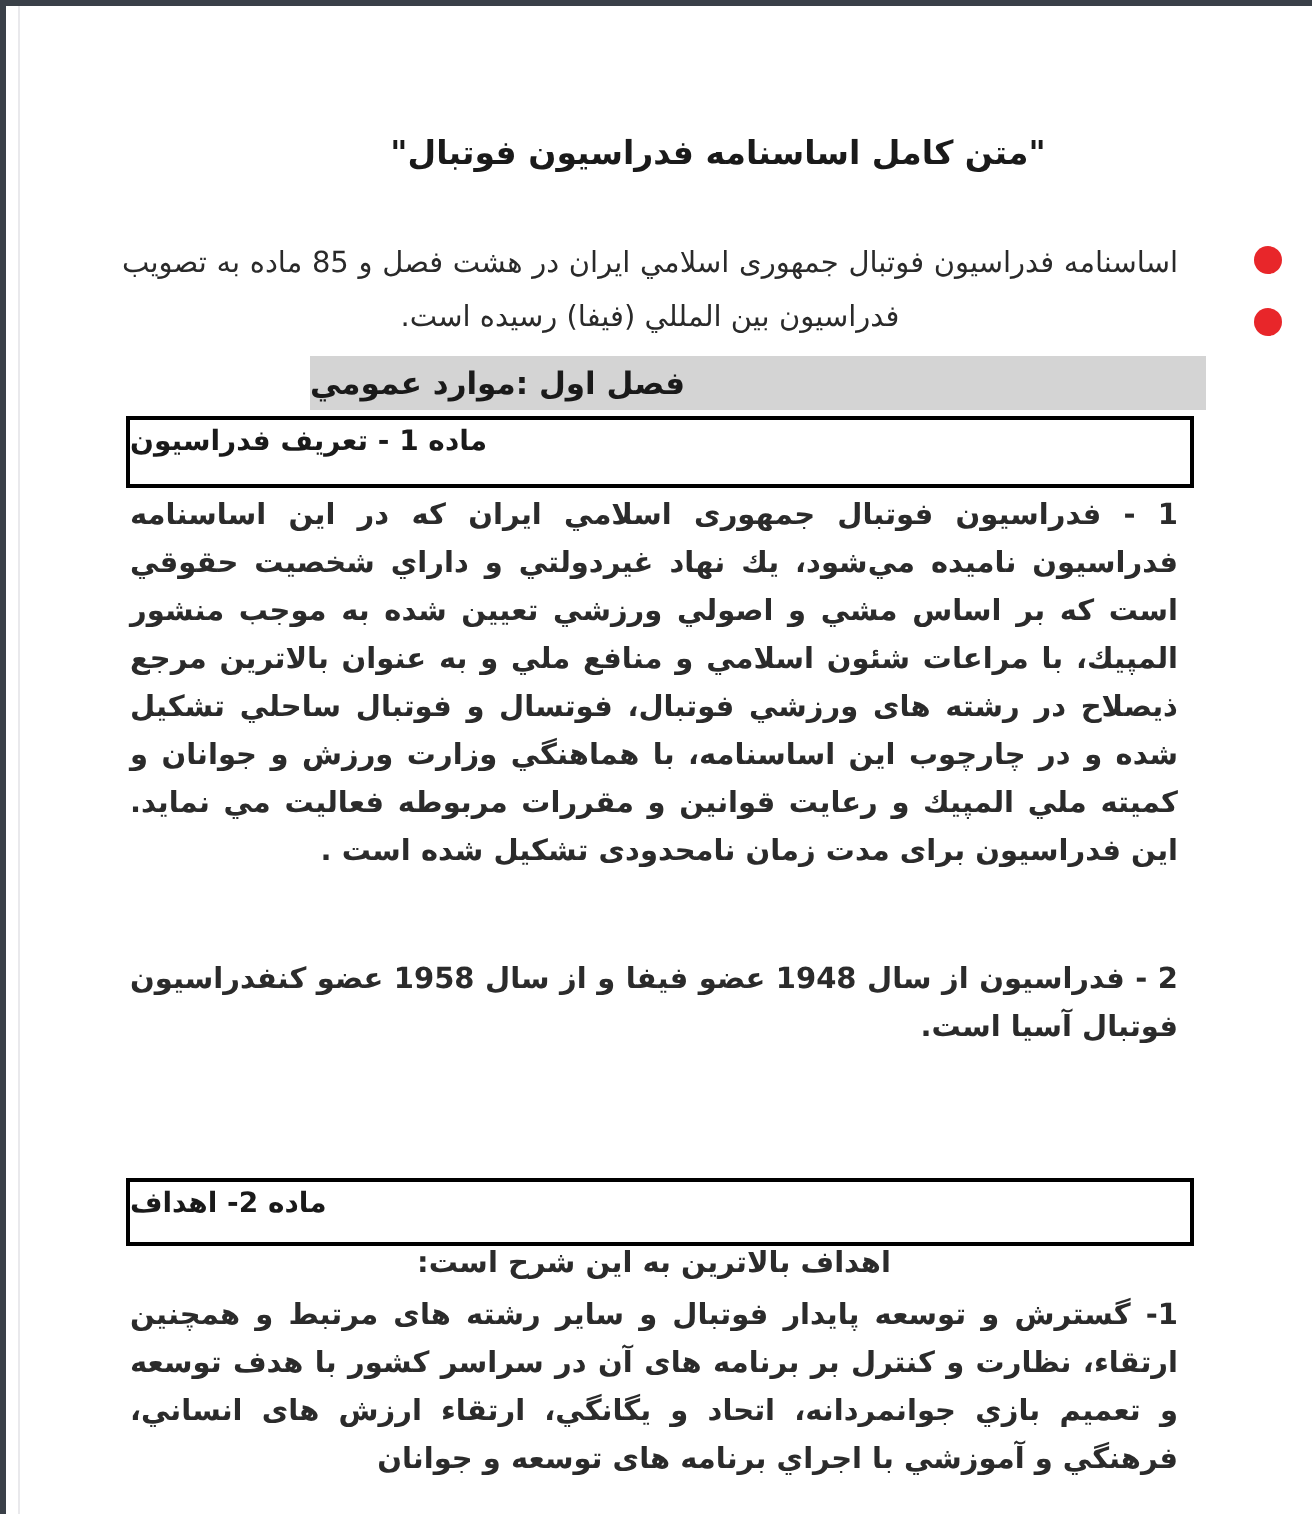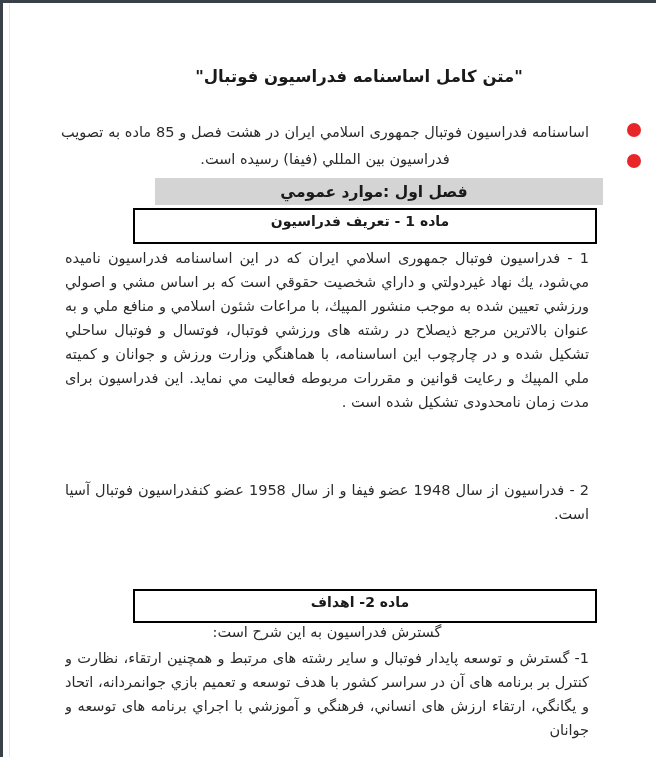--- a/index.html
+++ b/index.html
@@ -87,50 +87,51 @@
     top: 175px;
     right: 56px;
     width: 448px;
     height: 27px;
     background: #d4d4d4;
     box-sizing: border-box;
     padding: 2px 10px 0 0;
     font-size: 15.5px;
     font-weight: bold;
     color: #1a1a1a;
-    text-align: center;
+    text-align: left;
     line-height: 25px;
     white-space: nowrap;
   }
 
   .article-box {
     position: absolute;
     right: 62px;
-    width: 464px;
+    width: 534px;
     box-sizing: border-box;
     border: 2px solid #000000;
     background: #ffffff;
     padding: 3px 10px 10px 0;
     font-size: 14px;
     font-weight: bold;
     color: #1a1a1a;
-    text-align: center;
+    text-align: left;
     white-space: nowrap;
   }
   #article-1-box { top: 205px; height: 36px; }
   #article-2-box { top: 586px; height: 34px; margin-left: 39px; }
 
   .body-para {
     position: absolute;
     right: 70px;
     width: 524px;
     font-size: 14.5px;
     line-height: 24px;
     color: #2b2b2b;
     text-align: justify;
+    font-weight: bold;
   }
   #clause-1-1 { top: 243px; }
   #clause-1-2 { top: 475px; }
   #clause-1-3 { top: 531px; }
   #goals-lead  { top: 617px; text-align: center; }
   #goals-1     { top: 643px; }
 
   .cut-off {
     overflow: hidden;
   }
@@ -154,18 +155,18 @@
 
     <div class="article-box" id="article-1-box">ماده 1 - تعریف فدراسیون</div>
 
     <div class="body-para" id="clause-1-1">1 - فدراسیون فوتبال جمهوری اسلامي ایران که در این اساسنامه فدراسیون نامیده مي‌شود، یك نهاد غیردولتي و داراي شخصیت حقوقي است که بر  اساس مشي و اصولي ورزشي تعیین شده به موجب منشور المپیك، با مراعات شئون اسلامي و منافع ملي و به عنوان بالاترین مرجع ذیصلاح در رشته های ورزشي فوتبال، فوتسال و فوتبال ساحلي تشکیل شده و در چارچوب این اساسنامه، با  هماهنگي وزارت ورزش و جوانان و کمیته ملي المپیك و رعایت قوانین و مقررات مربوطه فعالیت مي نماید.  این فدراسیون برای مدت زمان نامحدودی تشکیل شده است .</div>
 
     <div class="body-para" id="clause-1-2">2 - فدراسیون از سال 1948 عضو فیفا و از سال 1958 عضو کنفدراسیون فوتبال آسیا  است.</div>
 
 
     <div class="article-box" id="article-2-box">ماده 2-  اهداف</div>
 
-    <div class="body-para" id="goals-lead">گسترش فدراسیون به این شرح است:</div>
+    <div class="body-para" id="goals-lead">اهداف بالاترین به این شرح است:</div>
 
     <div class="body-para cut-off" id="goals-1">1- گسترش و توسعه پایدار فوتبال و سایر رشته های مرتبط و همچنین ارتقاء، نظارت و کنترل بر برنامه های آن در سراسر کشور با  هدف توسعه و تعمیم بازي جوانمردانه، اتحاد و یگانگي، ارتقاء ارزش های انساني، فرهنگي و آموزشي با اجراي برنامه های توسعه و جوانان</div>
 
   </div>
 </div>
 
 </body></html>

